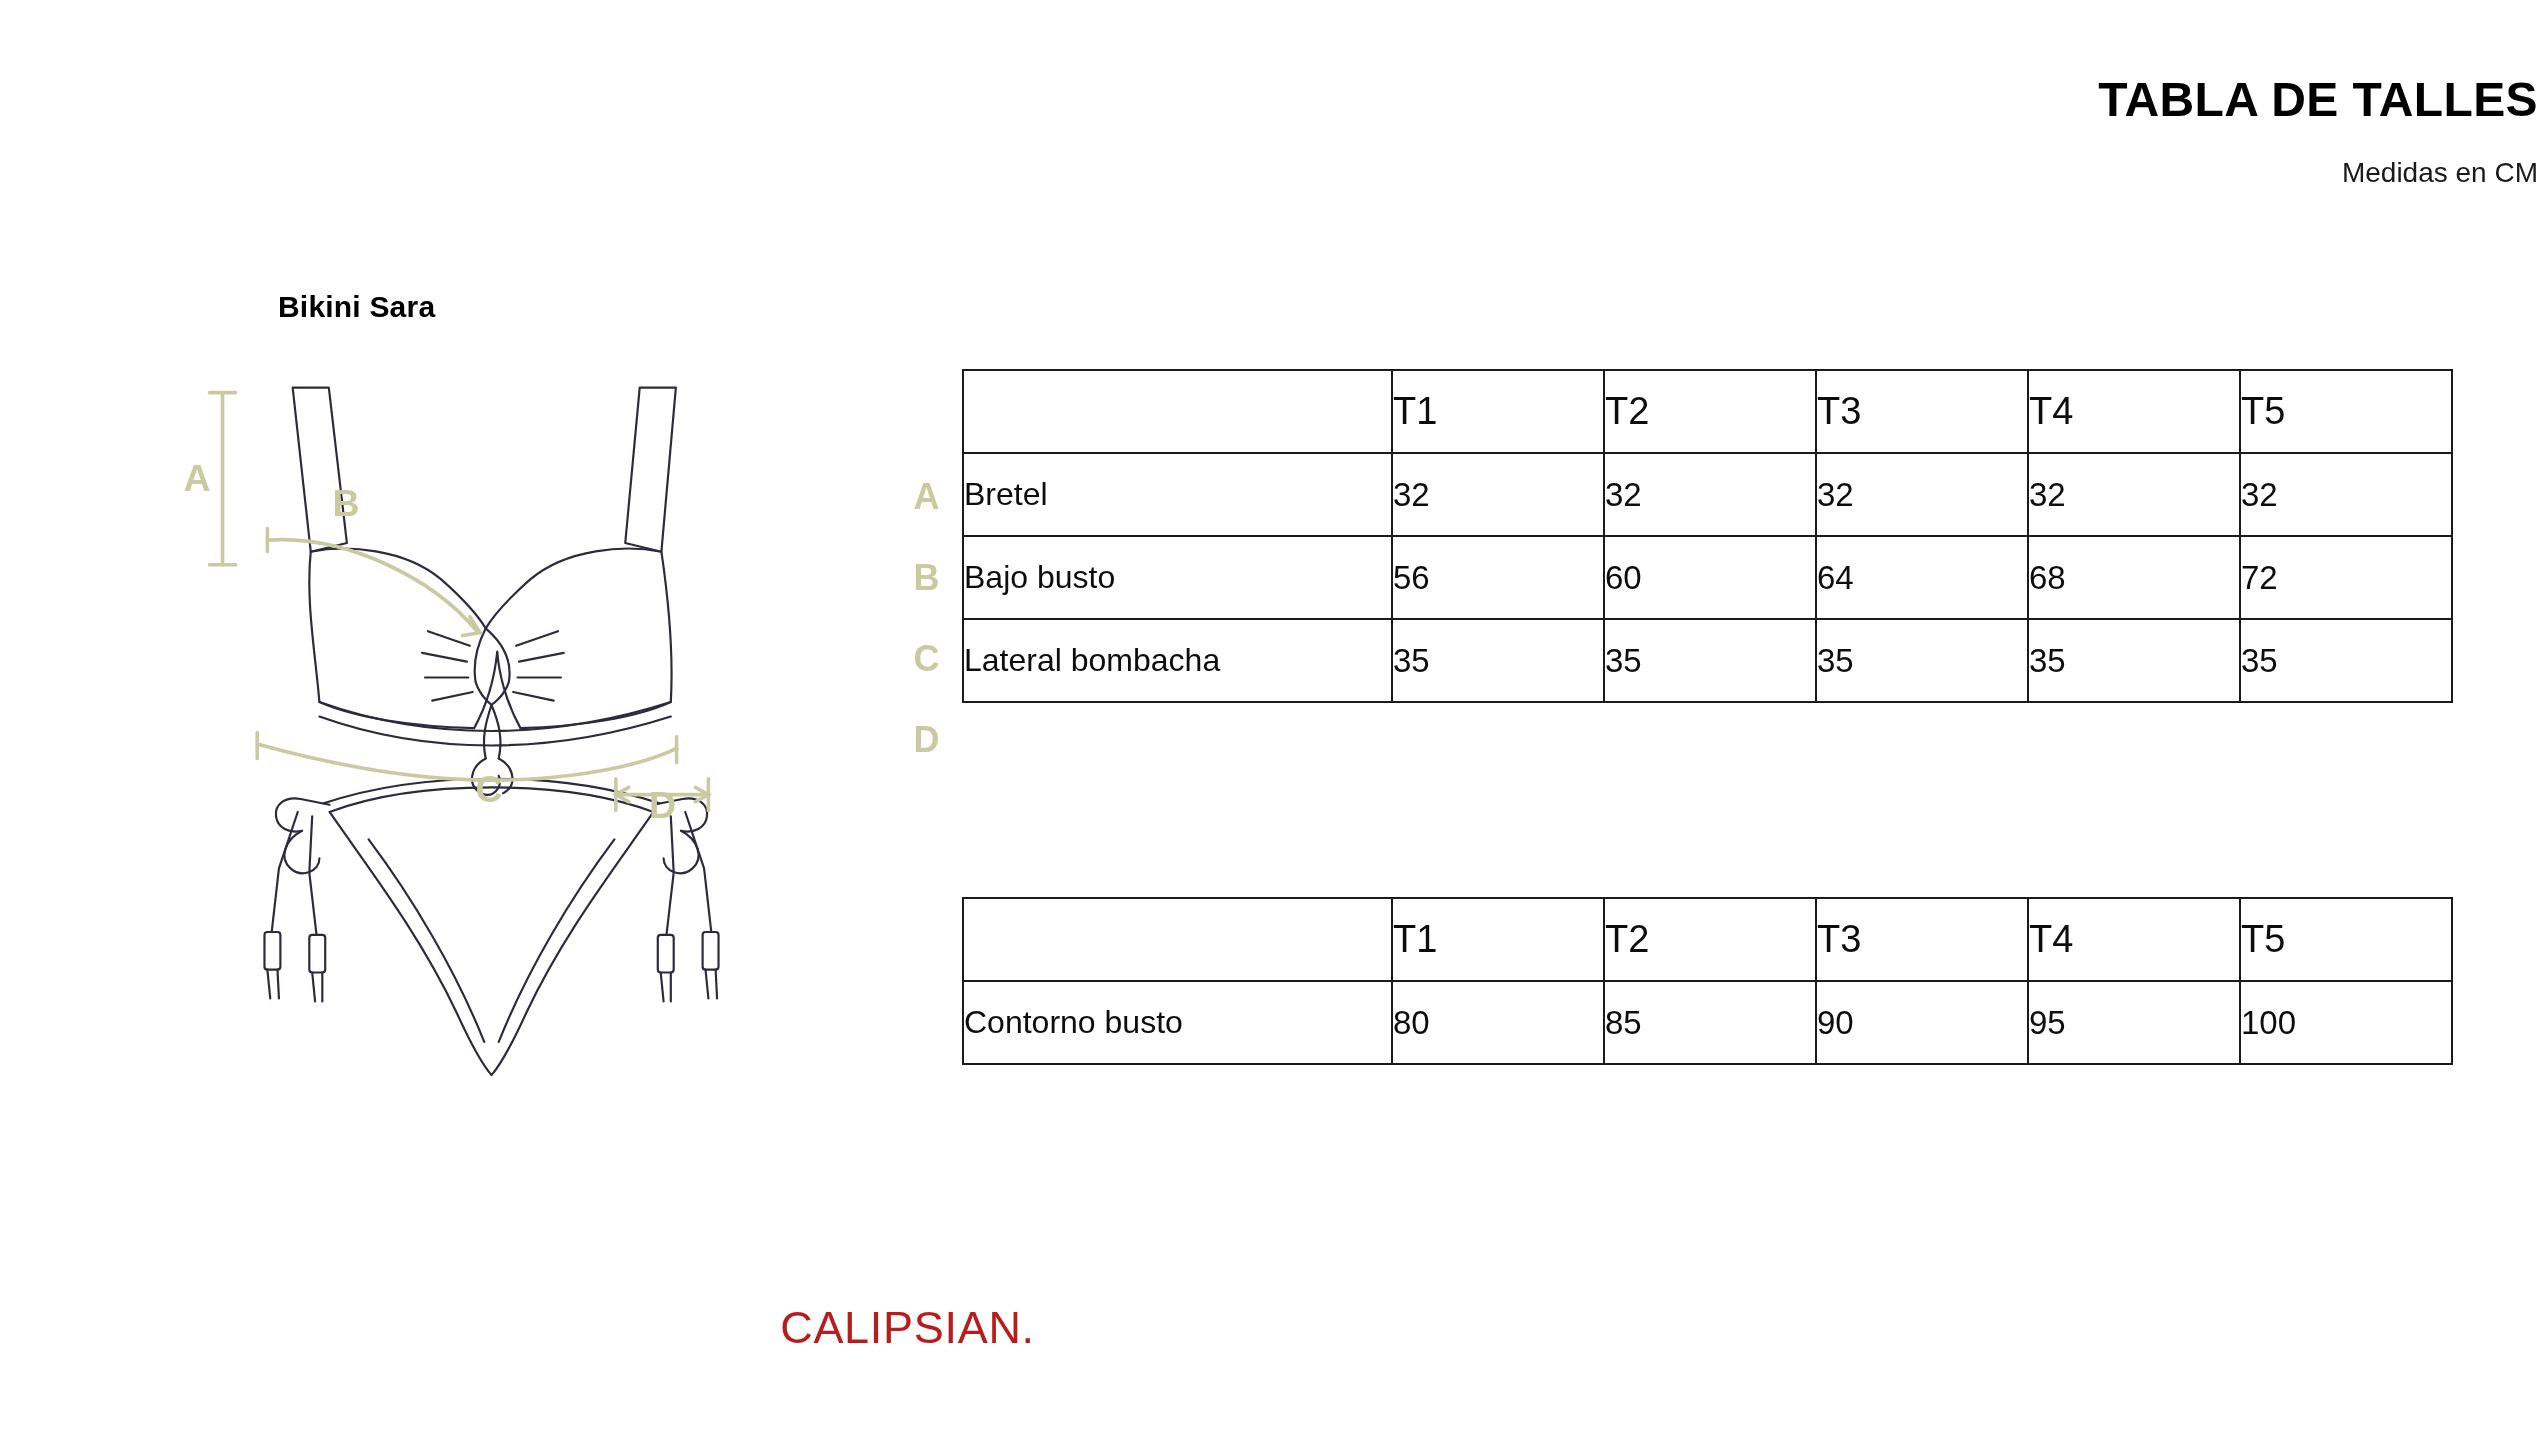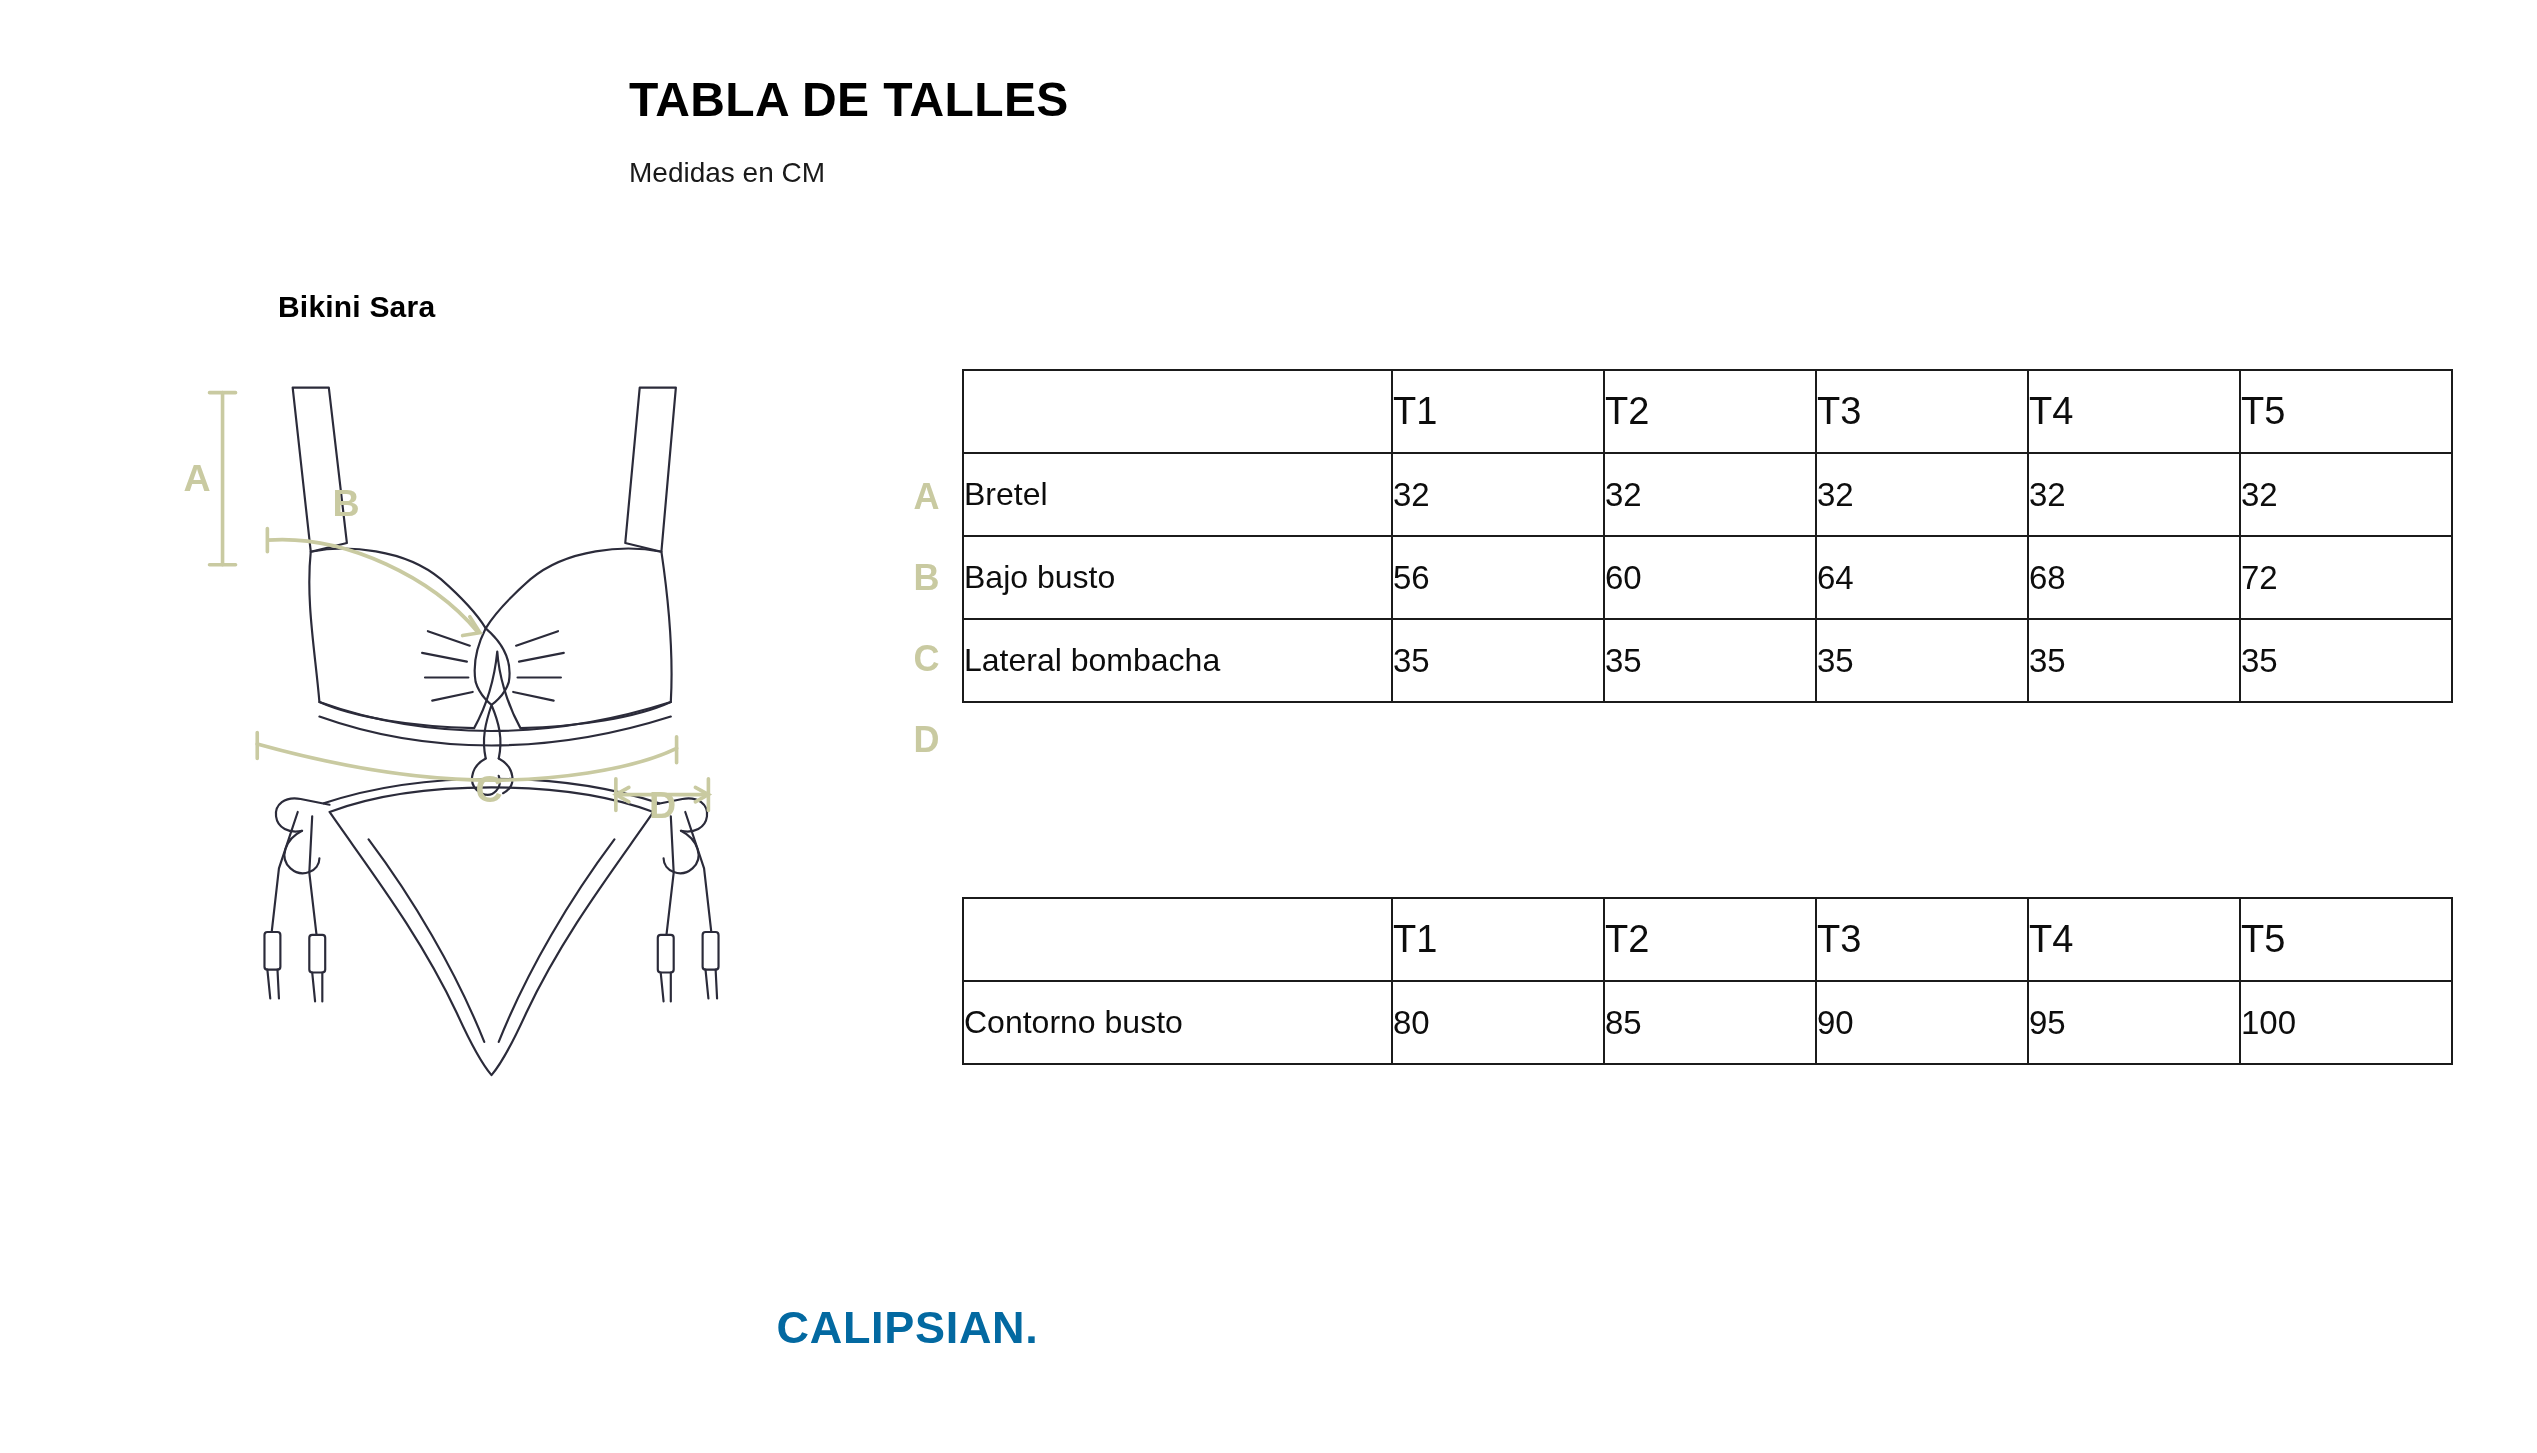--- a/index.html
+++ b/index.html
@@ -15,21 +15,21 @@
     position: relative;
     overflow: hidden;
   }
 
   
   .header {
     position: absolute;
     left: 0;
     top: 72px;
     width: 2538px;
-    text-align: left;
+    text-align: right;
   }
   .header .title {
     font-size: 48px;
     font-weight: bold;
     letter-spacing: 0.4px;
     color: #000;
     margin-left: 629px;
   }
   .header .subtitle {
     font-size: 28px;
@@ -113,23 +113,23 @@
   
   .brand {
     position: absolute;
     left: 0;
     top: 1302px;
     width: 2538px;
     text-align: center;
   }
   .brand span {
     font-size: 45px;
-    font-weight: bold;
+    font-weight: normal;
     letter-spacing: 0.7px;
-    color: #0369a1;
+    color: #b91c1c;
     margin-left: -723px;
   }
 </style>
 </head>
 <body>
 
 <div class="header">
   <div class="title">TABLA DE TALLES</div>
   <div class="subtitle">Medidas en CM</div>
 </div>

